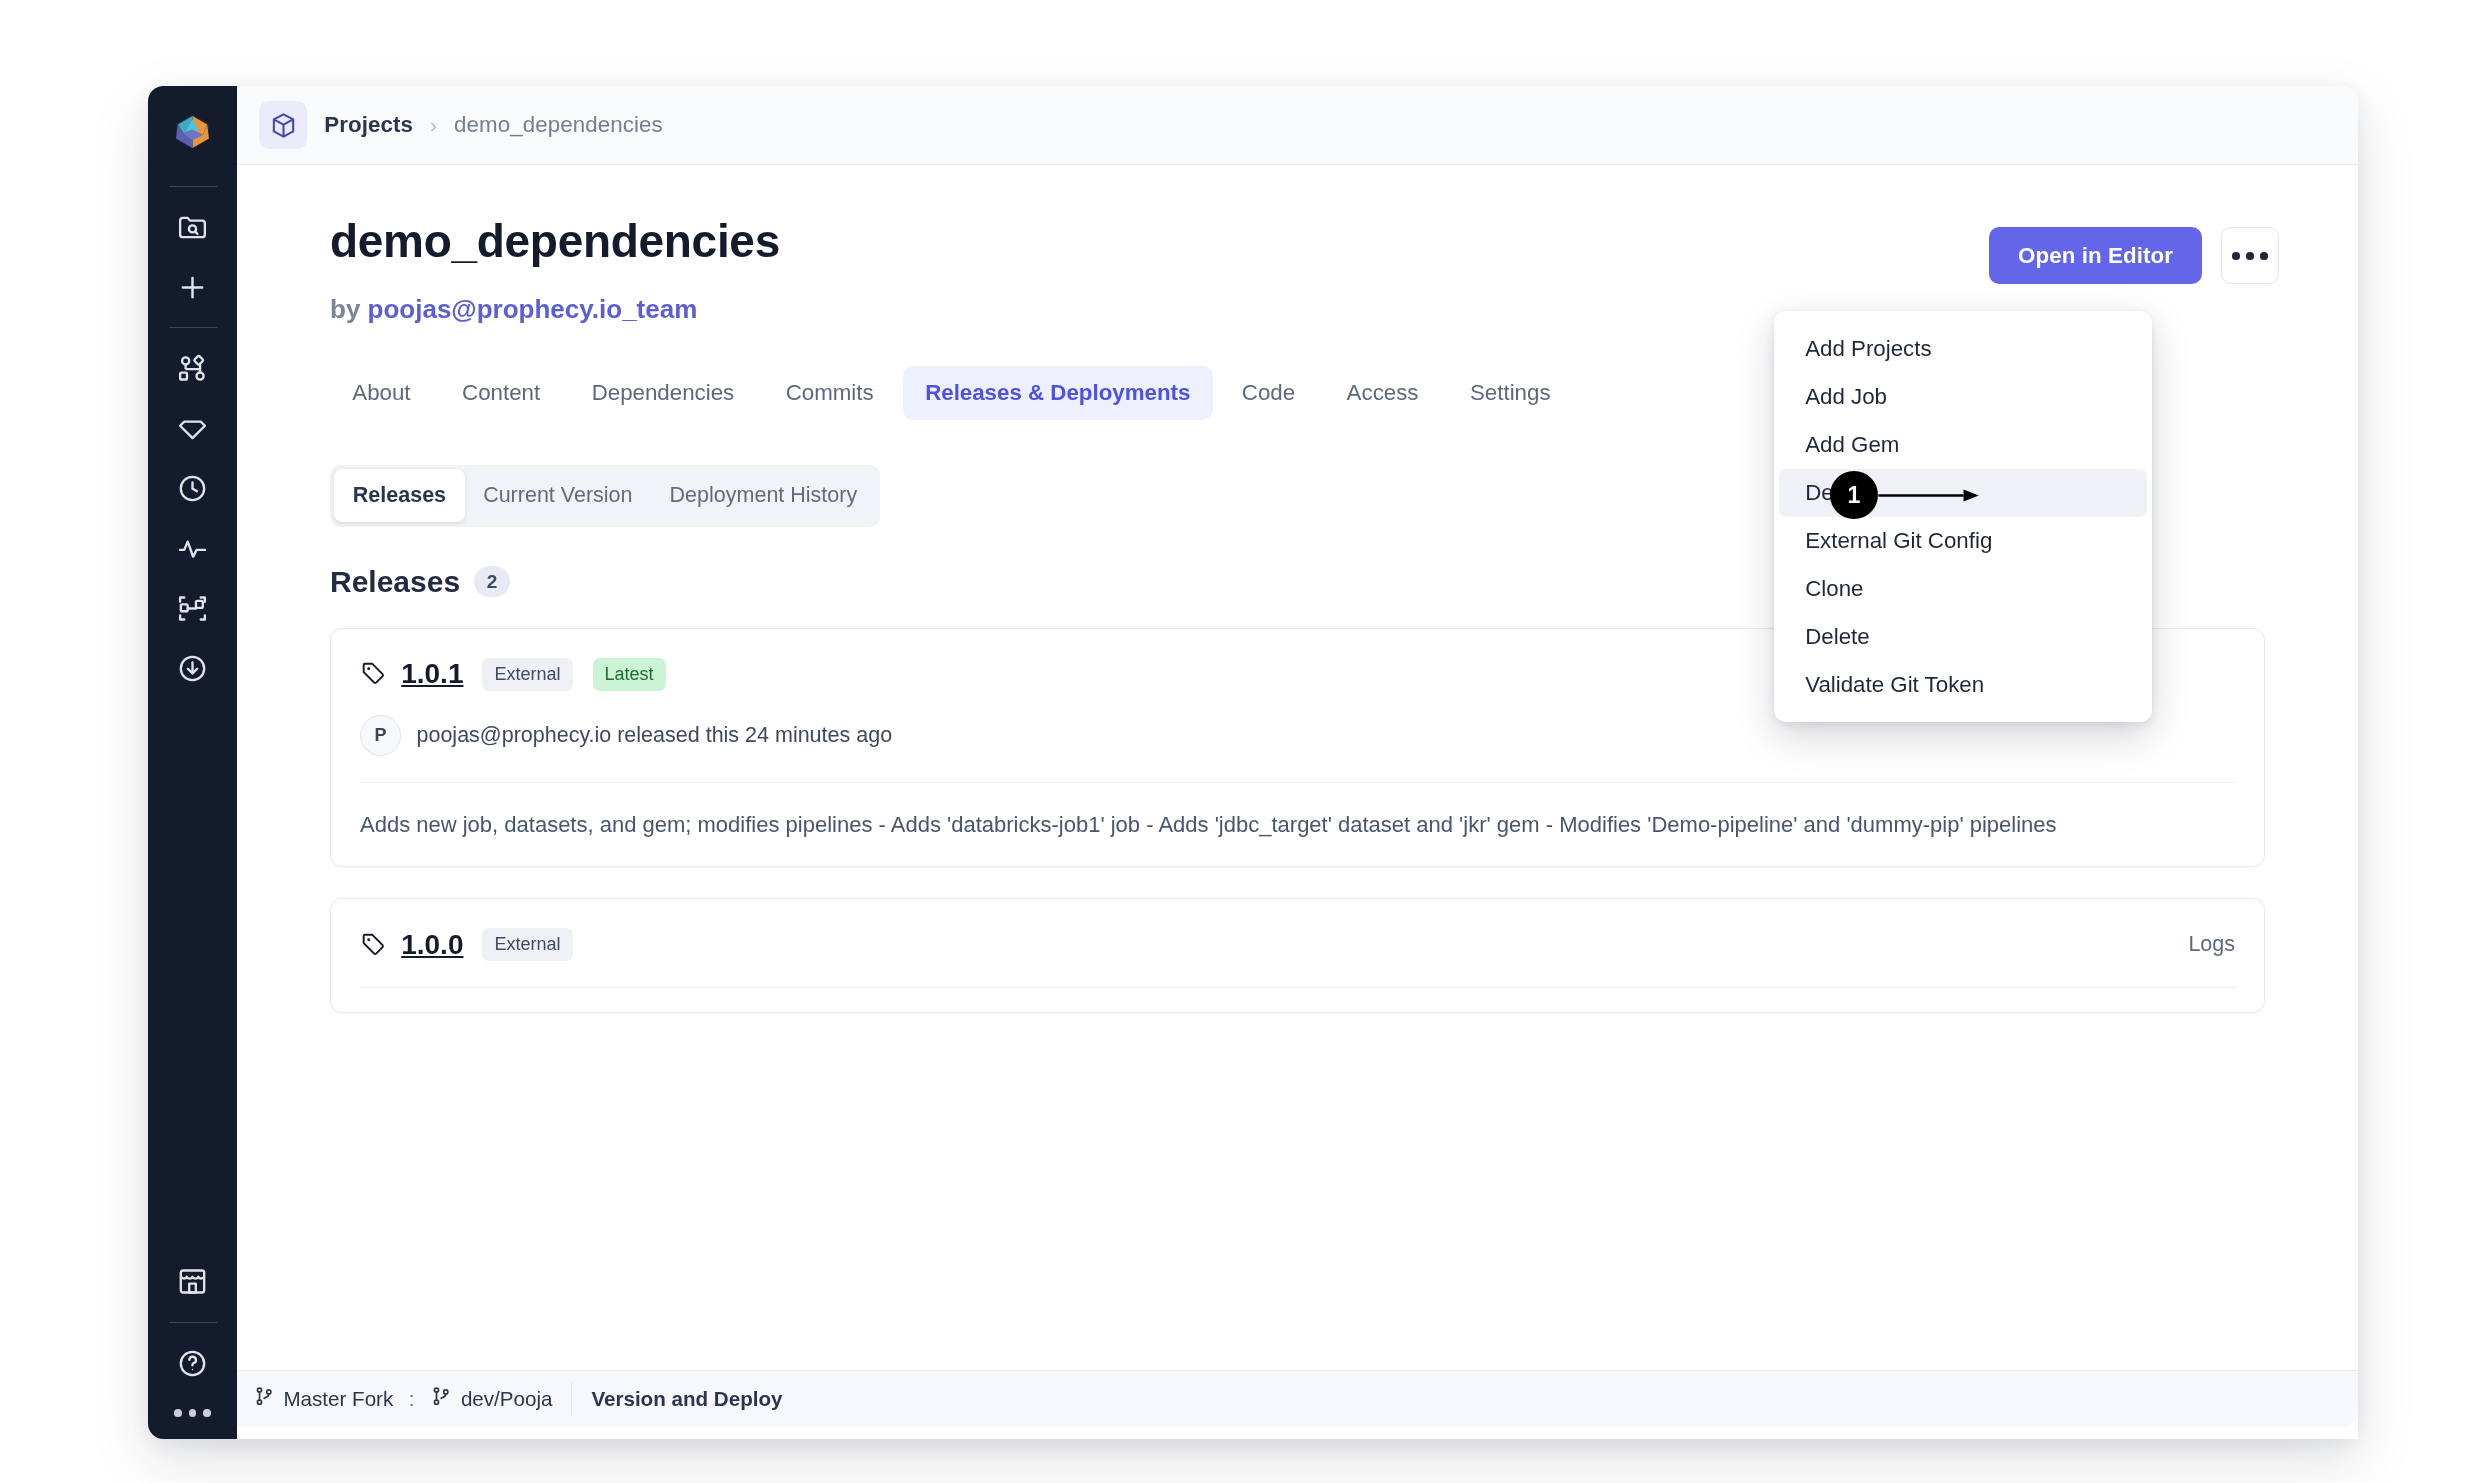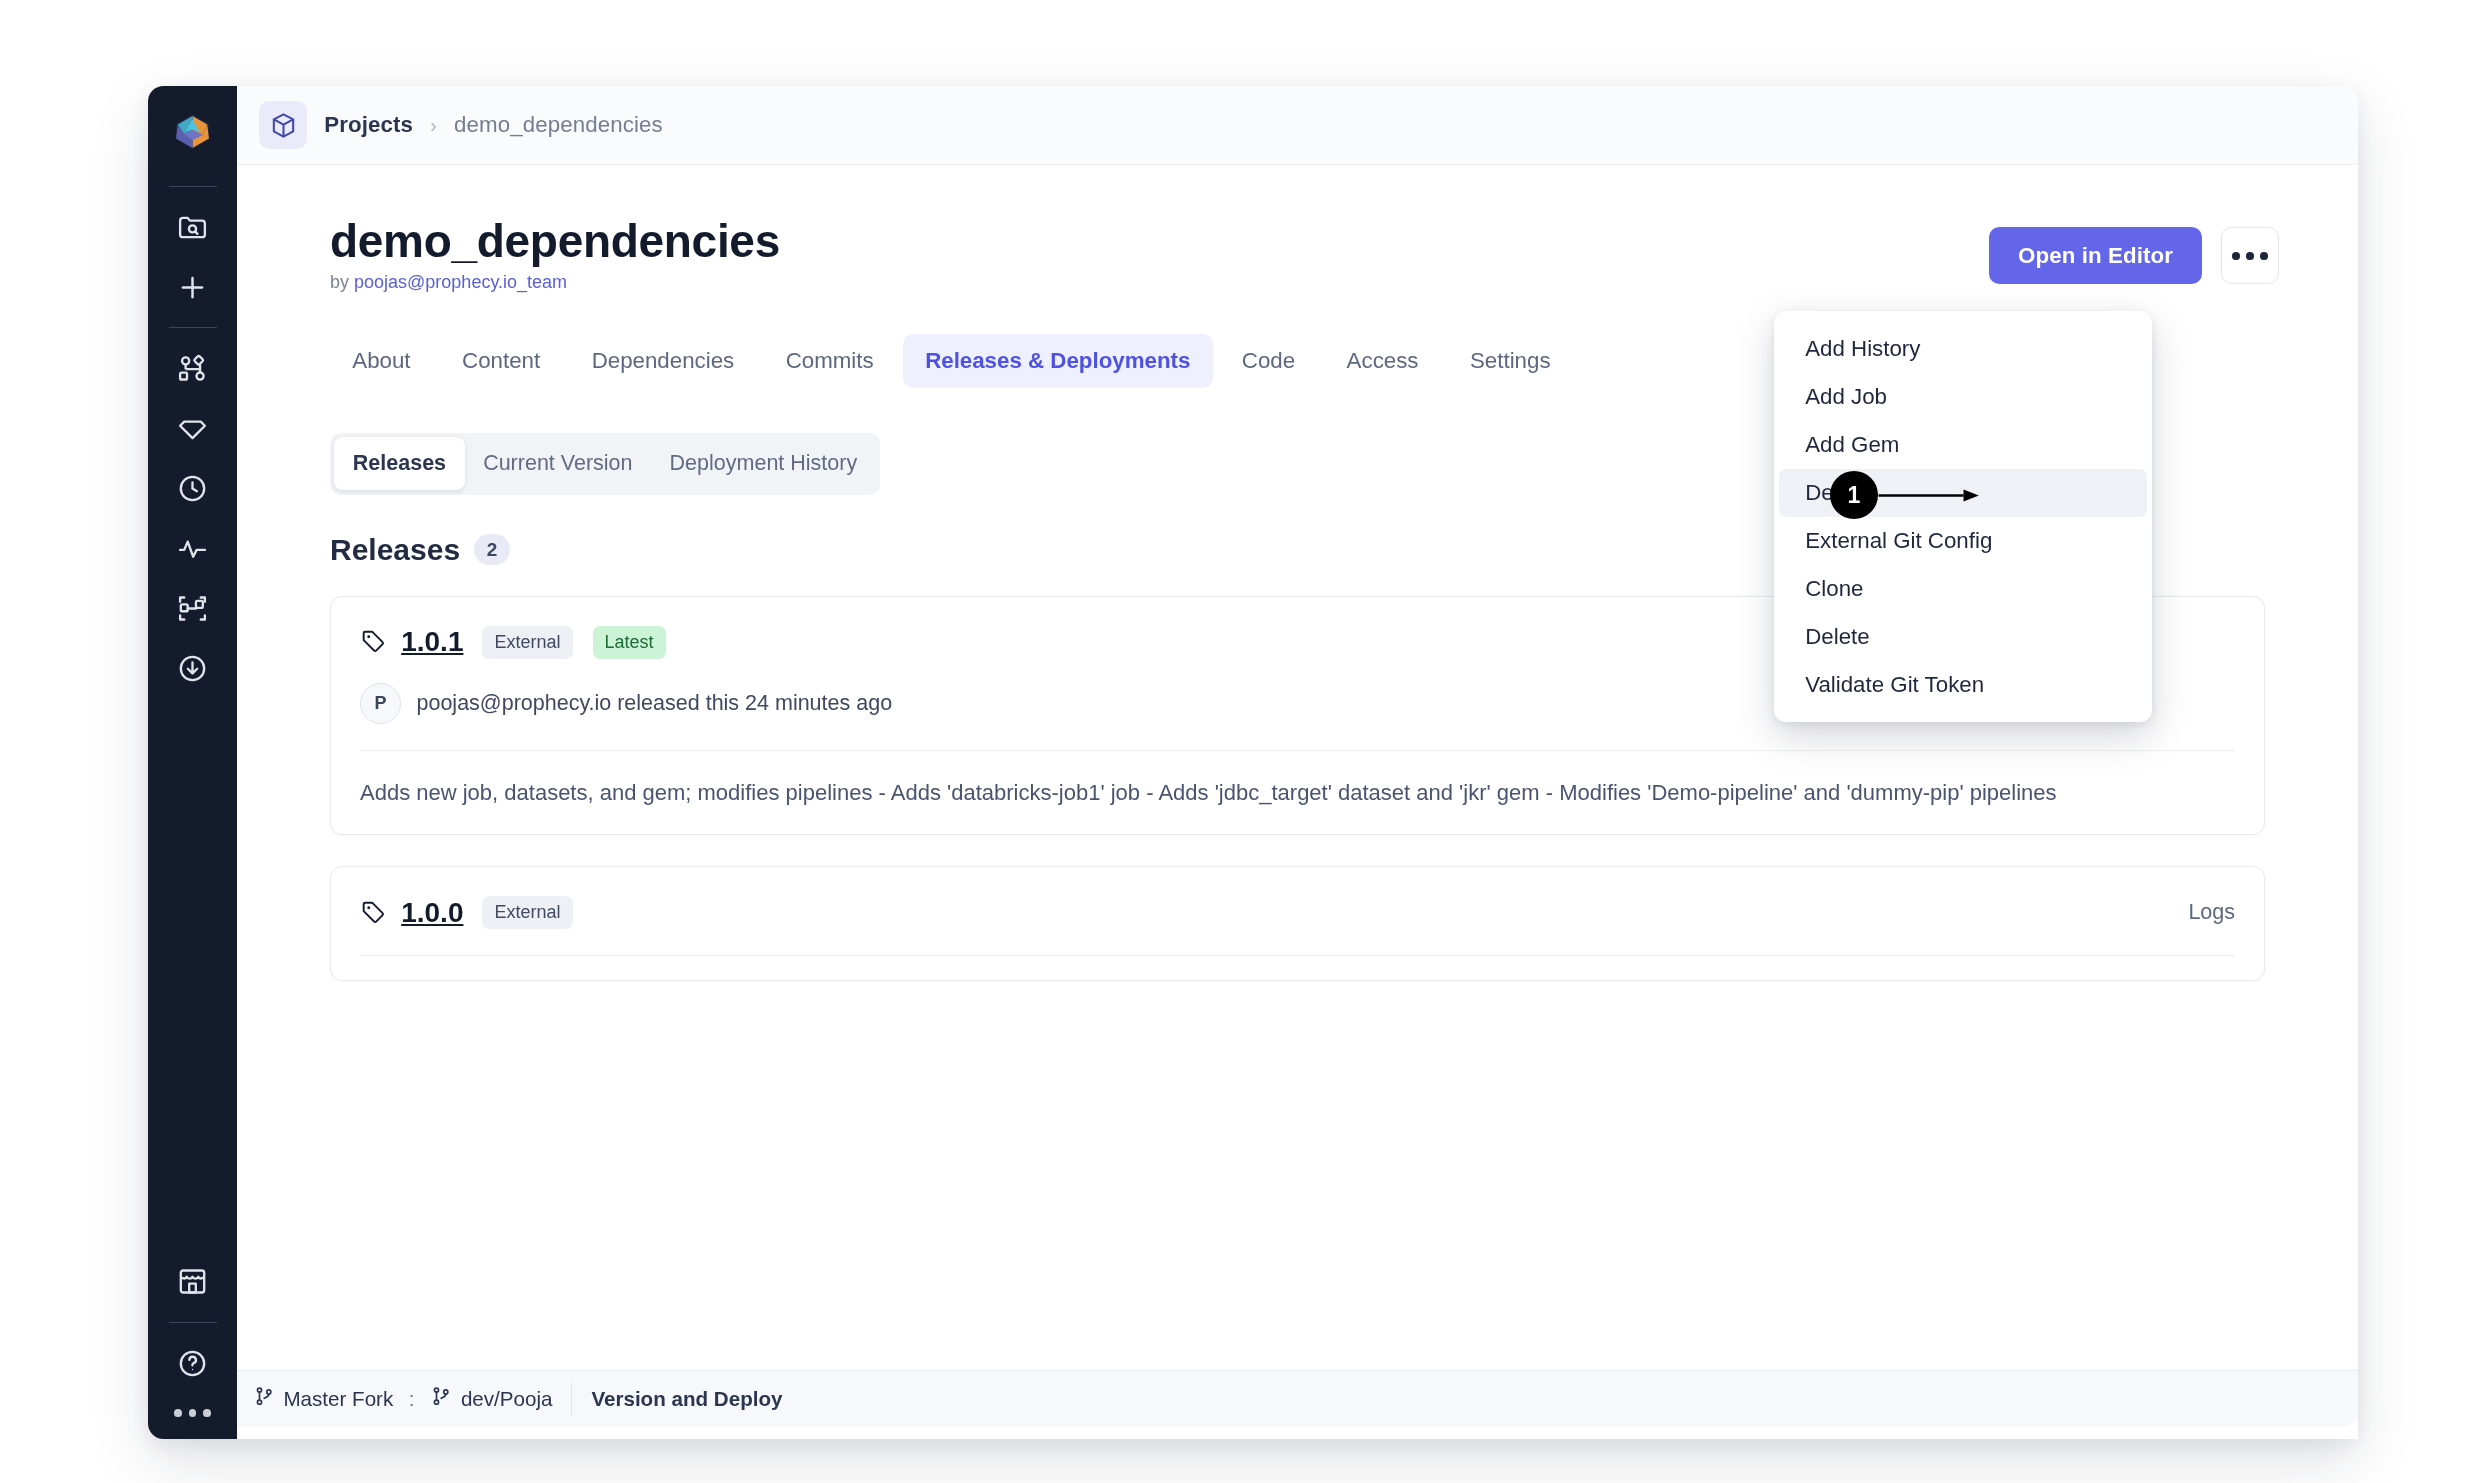--- a/index.html
+++ b/index.html
@@ -85,21 +85,21 @@
   
   #title-row {
     display: flex; align-items: flex-start;
     padding: 52px 79px 0 93px;
   }
   #title-left { flex: 1 1 auto; }
   #page-title {
     font-size: 46px; font-weight: 700; color: #141b2d;
     letter-spacing: -0.3px; line-height: 1.05;
   }
-  #byline { margin-top: 7px; font-size: 18px; color: #7b8396; }
+  #byline { margin-top: 29px; font-size: 26px; color: #7b8396; font-weight: bold; }
   #byline a { color: #5b5fd6; text-decoration: none; cursor:pointer; }
   #title-actions { display: flex; align-items: center; gap: 19px; padding-top: 10.3px; }
   #open-in-editor {
     background: #6366e8; color: #fff;
     font-size: 22.3px; font-weight: 600;
     border: none; border-radius: 10.3px;
     padding: 0 29px; height: 57px;
     cursor: pointer; letter-spacing: 0.1px;
     font-family: inherit;
   }
@@ -480,21 +480,21 @@
         <span>dev/Pooja</span>
       </span>
       <span class="sb-divider"></span>
       <span class="sb-strong">Version and Deploy</span>
     </div>
 
   </div>
 </div>
 
 <div id="dropdown">
-  <div class="menu-item">Add History</div>
+  <div class="menu-item">Add Projects</div>
   <div class="menu-item">Add Job</div>
   <div class="menu-item">Add Gem</div>
   <div class="menu-item highlight">Deploy</div>
   <div class="menu-item">External Git Config</div>
   <div class="menu-item">Clone</div>
   <div class="menu-item">Delete</div>
   <div class="menu-item">Validate Git Token</div>
 </div>
 
 <div id="annotation">

